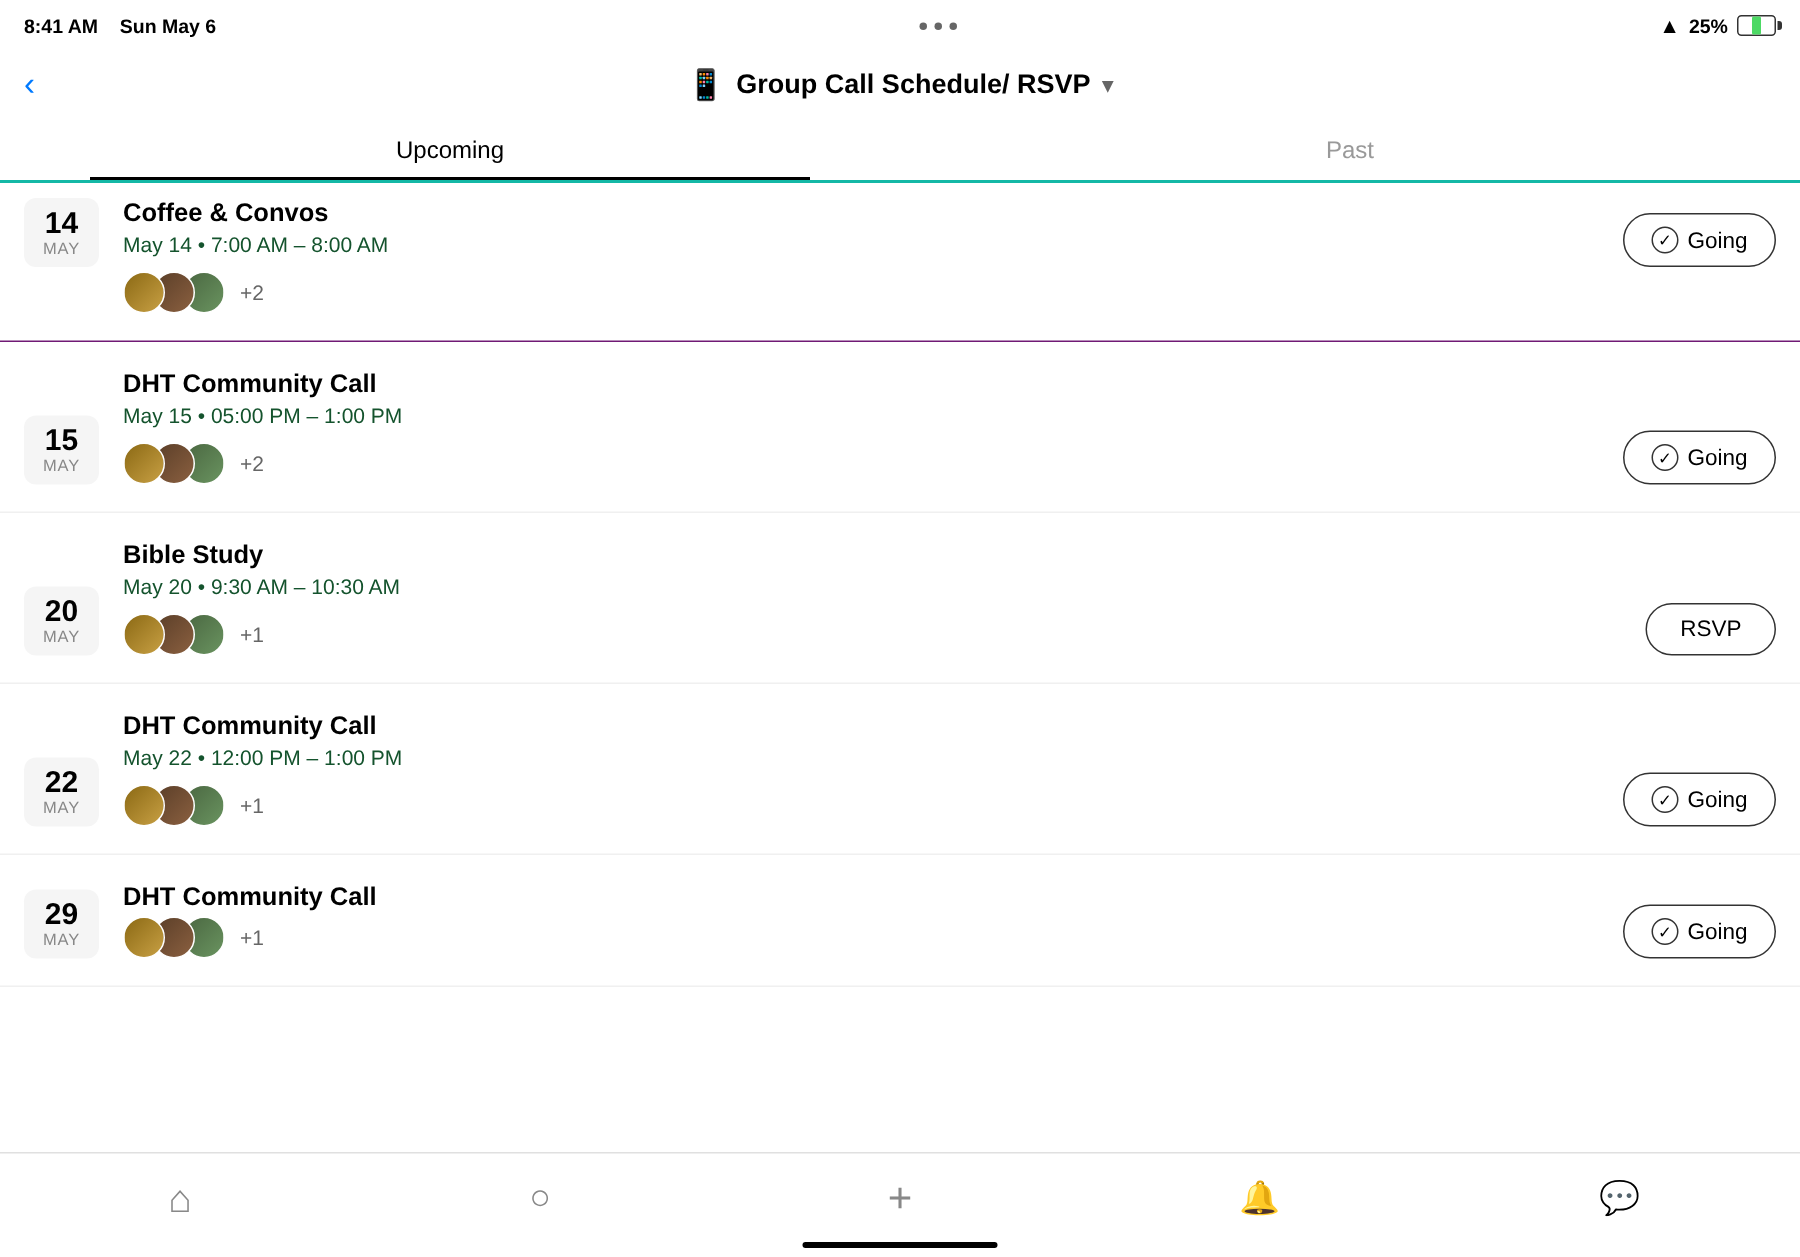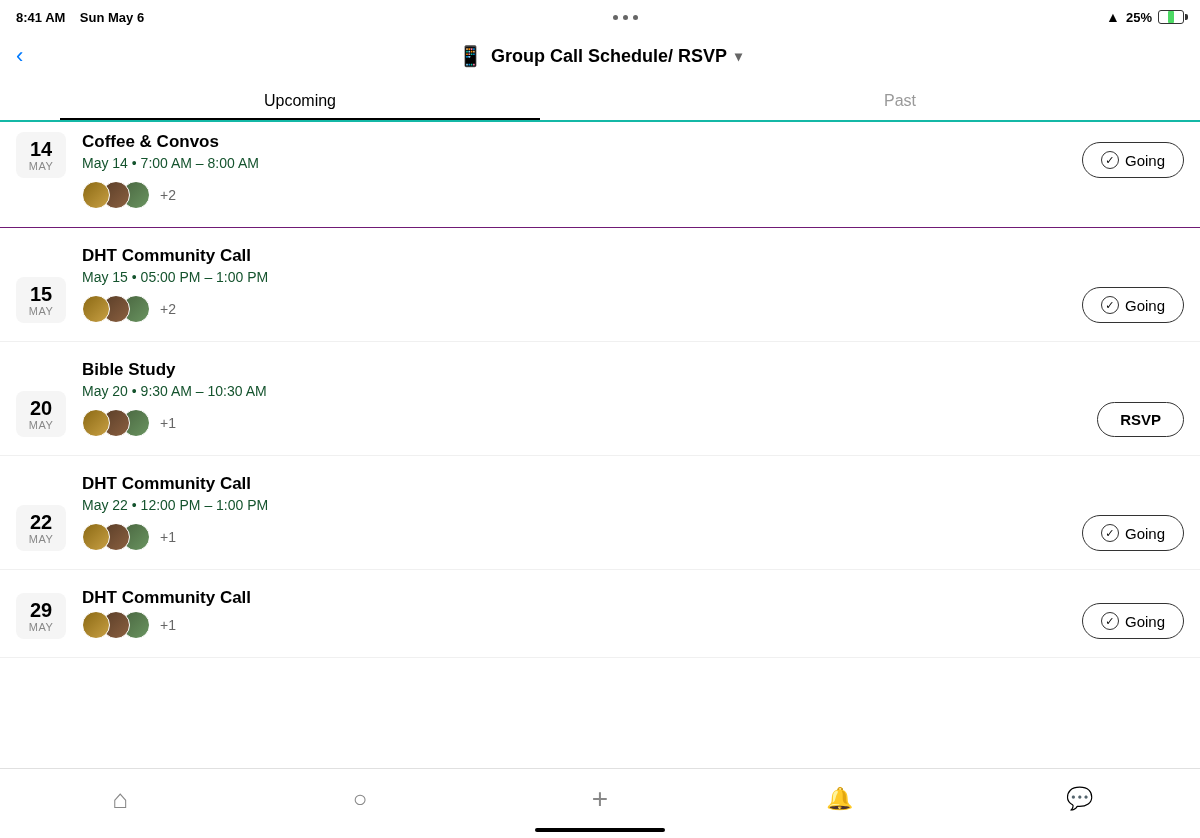--- a/index.html
+++ b/index.html
@@ -243,21 +243,21 @@
       display: flex;
       align-items: center;
       justify-content: center;
       font-size: 11px;
     }
     .rsvp-btn {
       border: 1.5px solid #333;
       border-radius: 20px;
       padding: 8px 22px;
       font-size: 15px;
-      font-weight: 700;
+      font-weight: 400;
       background: #fff;
       cursor: pointer;
       color: #000;
     }
 
     
     .bottom-nav {
       position: absolute;
       bottom: 0;
       left: 0;

